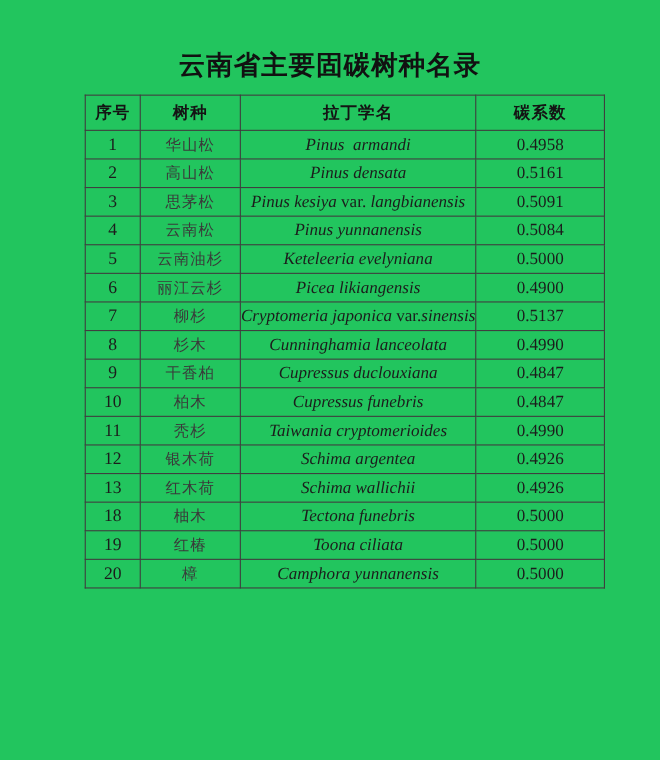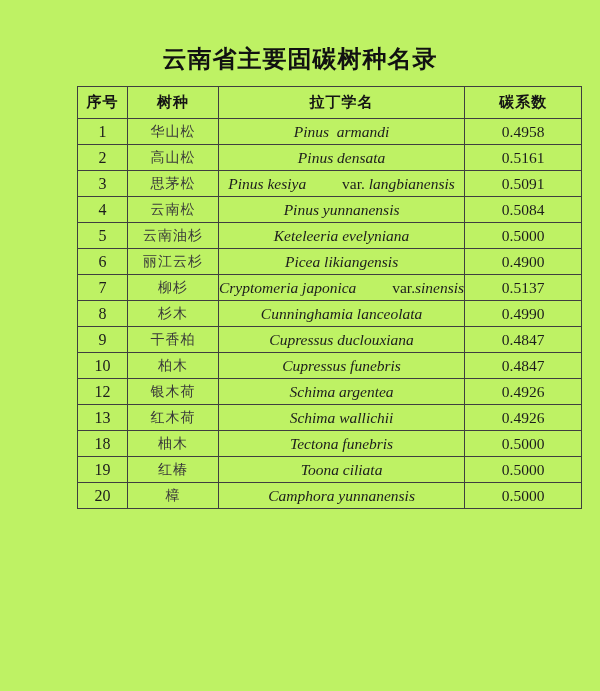--- a/index.html
+++ b/index.html
@@ -1,20 +1,20 @@
 <!DOCTYPE html>
 <html><head>
 <meta charset="utf-8">
 <style>
   html, body { margin: 0; padding: 0; background: #ffffff; }
   .page {
     position: relative;
     width: 600px;
     height: 691px;
-    background: #bef264;
+    background: #22c55e;
     overflow: hidden;
     font-family: "Liberation Serif", "DejaVu Serif", serif;
   }
   .title {
     position: absolute;
     top: 43px;
     left: 0;
     width: 100%;
     text-align: center;
     font-size: 24px;
@@ -55,21 +55,21 @@
     font-size: 14px;
     color: #3a3a3a;
     letter-spacing: 1px;
   }
   td.cell-latin {
     font-size: 15.5px;
     font-style: italic;
     color: #1c1c1c;
     white-space: pre;
   }
-  td.cell-latin .up { font-style: normal; margin-left: 32px; }
+  td.cell-latin .up { font-style: normal; }
   td.cell-coef {
     font-size: 15.5px;
     color: #1c1c1c;
   }
 </style>
 </head>
 <body>
 
 <div class="page">
   <div class="title">云南省主要固碳树种名录</div>
@@ -144,20 +144,26 @@
           <td class="cell-latin">Cupressus duclouxiana</td>
           <td class="cell-coef">0.4847</td>
         </tr>
         <tr>
           <td class="cell-no">10</td>
           <td class="cell-species">柏木</td>
           <td class="cell-latin">Cupressus funebris</td>
           <td class="cell-coef">0.4847</td>
         </tr>
         <tr>
+          <td class="cell-no">11</td>
+          <td class="cell-species">秃杉</td>
+          <td class="cell-latin">Taiwania cryptomerioides</td>
+          <td class="cell-coef">0.4990</td>
+        </tr>
+        <tr>
           <td class="cell-no">12</td>
           <td class="cell-species">银木荷</td>
           <td class="cell-latin">Schima argentea</td>
           <td class="cell-coef">0.4926</td>
         </tr>
         <tr>
           <td class="cell-no">13</td>
           <td class="cell-species">红木荷</td>
           <td class="cell-latin">Schima wallichii</td>
           <td class="cell-coef">0.4926</td>

